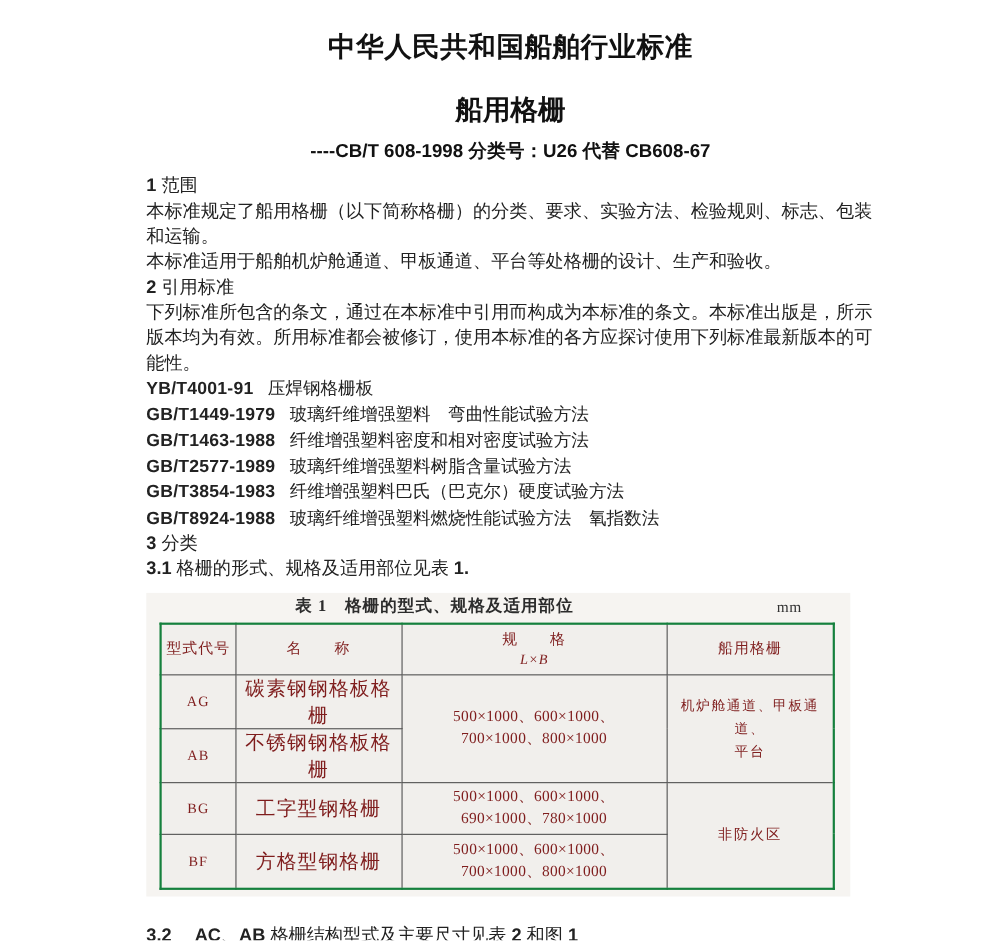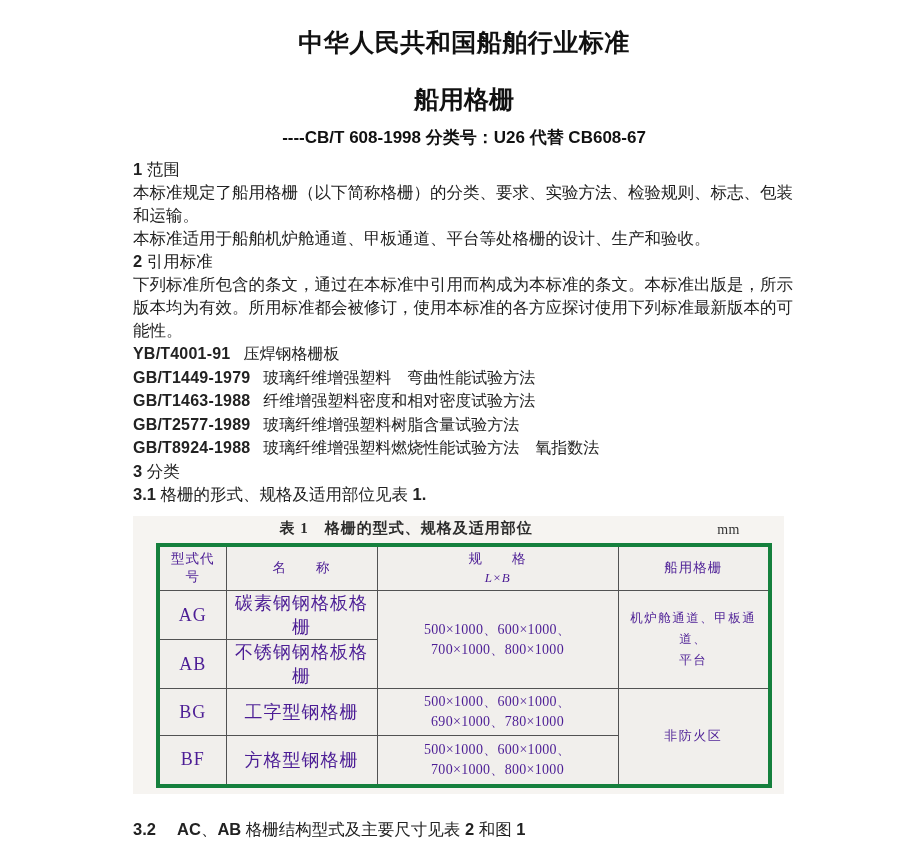--- a/index.html
+++ b/index.html
@@ -41,21 +41,21 @@
     color:#222;
     white-space:nowrap;
   }
   .ref-code { font-weight:700; margin-right:13px; letter-spacing:0.2px; }
   .ref-name { font-weight:400; }
 
   
   .scan {
     margin-top:10px;
     background:#f6f4f1;
-    padding:2px 0 6px 11px;
+    padding:2px 0 6px 0;
     width:640px;
   }
   .tcap {
     position:relative;
     width:612px; margin-left:12px;
     box-sizing:border-box; padding-right:112px;
     text-align:center;
     font-family:"Liberation Serif","DejaVu Serif",serif;
     font-size:15px; font-weight:700; color:#2c2c2c;
     line-height:20px;
@@ -65,38 +65,38 @@
   .tcap-unit {
     position:absolute; right:28px; top:2px;
     font-size:14px; font-weight:400; letter-spacing:0.5px; color:#333;
   }
   table.t1 {
     border-collapse:collapse;
     table-layout:fixed;
     width:612px; margin-left:12px;
     background:#f1efec;
     font-family:"Liberation Serif","DejaVu Serif",serif;
-    color:#4c1d95;
-    border:4px solid #15803d;
+    color:#7f1d1d;
+    border:2px solid #15803d;
   }
   table.t1 td, table.t1 th {
     border:1px solid #525252;
     text-align:center; vertical-align:middle;
     padding:0 4px;
     font-weight:400;
   }
   tr.hrow { height:46px; }
   tr.r-ag { height:32px; }
   tr.r-ab { height:30px; }
   tr.r-bg { height:47px; }
   tr.r-bf { height:50px; }
   th.h { font-size:13.5px; font-weight:600; letter-spacing:1px; }
   th.h .spec-sub { display:block; font-weight:500; font-size:13px; font-style:italic; letter-spacing:0.5px; margin-top:2px; }
   th.h .spec-main { display:block; }
-  td.code { font-size:18px; letter-spacing:1px; }
+  td.code { font-size:13px; letter-spacing:1px; }
   td.name { font-size:18px; font-weight:600; letter-spacing:1px; }
   td.spec { font-size:14px; line-height:20px; white-space:pre-line; letter-spacing:0.3px; }
   td.loc-a {
     text-align:left; padding-left:10px;
     font-size:12.5px; font-weight:600; letter-spacing:1.5px;
     line-height:21px; white-space:pre-line;
   }
   td.loc-b { font-size:13px; font-weight:600; letter-spacing:1.5px;margin-left:28px; }
   .final-line { margin-top:24px; }
 </style>
@@ -113,20 +113,21 @@
   <p class="bodyline">本标准规定了船用格栅（以下简称格栅）的分类、要求、实验方法、检验规则、标志、包装和运输。</p>
   <p class="bodyline">本标准适用于船舶机炉舱通道、甲板通道、平台等处格栅的设计、生产和验收。</p>
 
   <p class="bodyline"><b>2</b> 引用标准</p>
   <p class="bodyline">下列标准所包含的条文，通过在本标准中引用而构成为本标准的条文。本标准出版是，所示版本均为有效。所用标准都会被修订，使用本标准的各方应探讨使用下列标准最新版本的可能性。</p>
 
   <p class="refline"><span class="ref-code">YB/T4001-91</span><span class="ref-name">压焊钢格栅板</span></p>
   <p class="refline"><span class="ref-code">GB/T1449-1979</span><span class="ref-name">玻璃纤维增强塑料　弯曲性能试验方法</span></p>
   <p class="refline"><span class="ref-code">GB/T1463-1988</span><span class="ref-name">纤维增强塑料密度和相对密度试验方法</span></p>
   <p class="refline"><span class="ref-code">GB/T2577-1989</span><span class="ref-name">玻璃纤维增强塑料树脂含量试验方法</span></p>
+  <p class="refline"><span class="ref-code">GB/T3854-1983</span><span class="ref-name">纤维增强塑料巴氏（巴克尔）硬度试验方法</span></p>
   <p class="refline"><span class="ref-code">GB/T8924-1988</span><span class="ref-name">玻璃纤维增强塑料燃烧性能试验方法　氧指数法</span></p>
 
   <p class="bodyline"><b>3</b> 分类</p>
   <p class="bodyline"><b>3.1</b> 格栅的形式、规格及适用部位见表 <b>1.</b></p>
 
   <div class="scan">
     <div class="tcap">
       <span>表 1　格栅的型式、规格及适用部位</span>
       <span class="tcap-unit">mm</span>
     </div>

